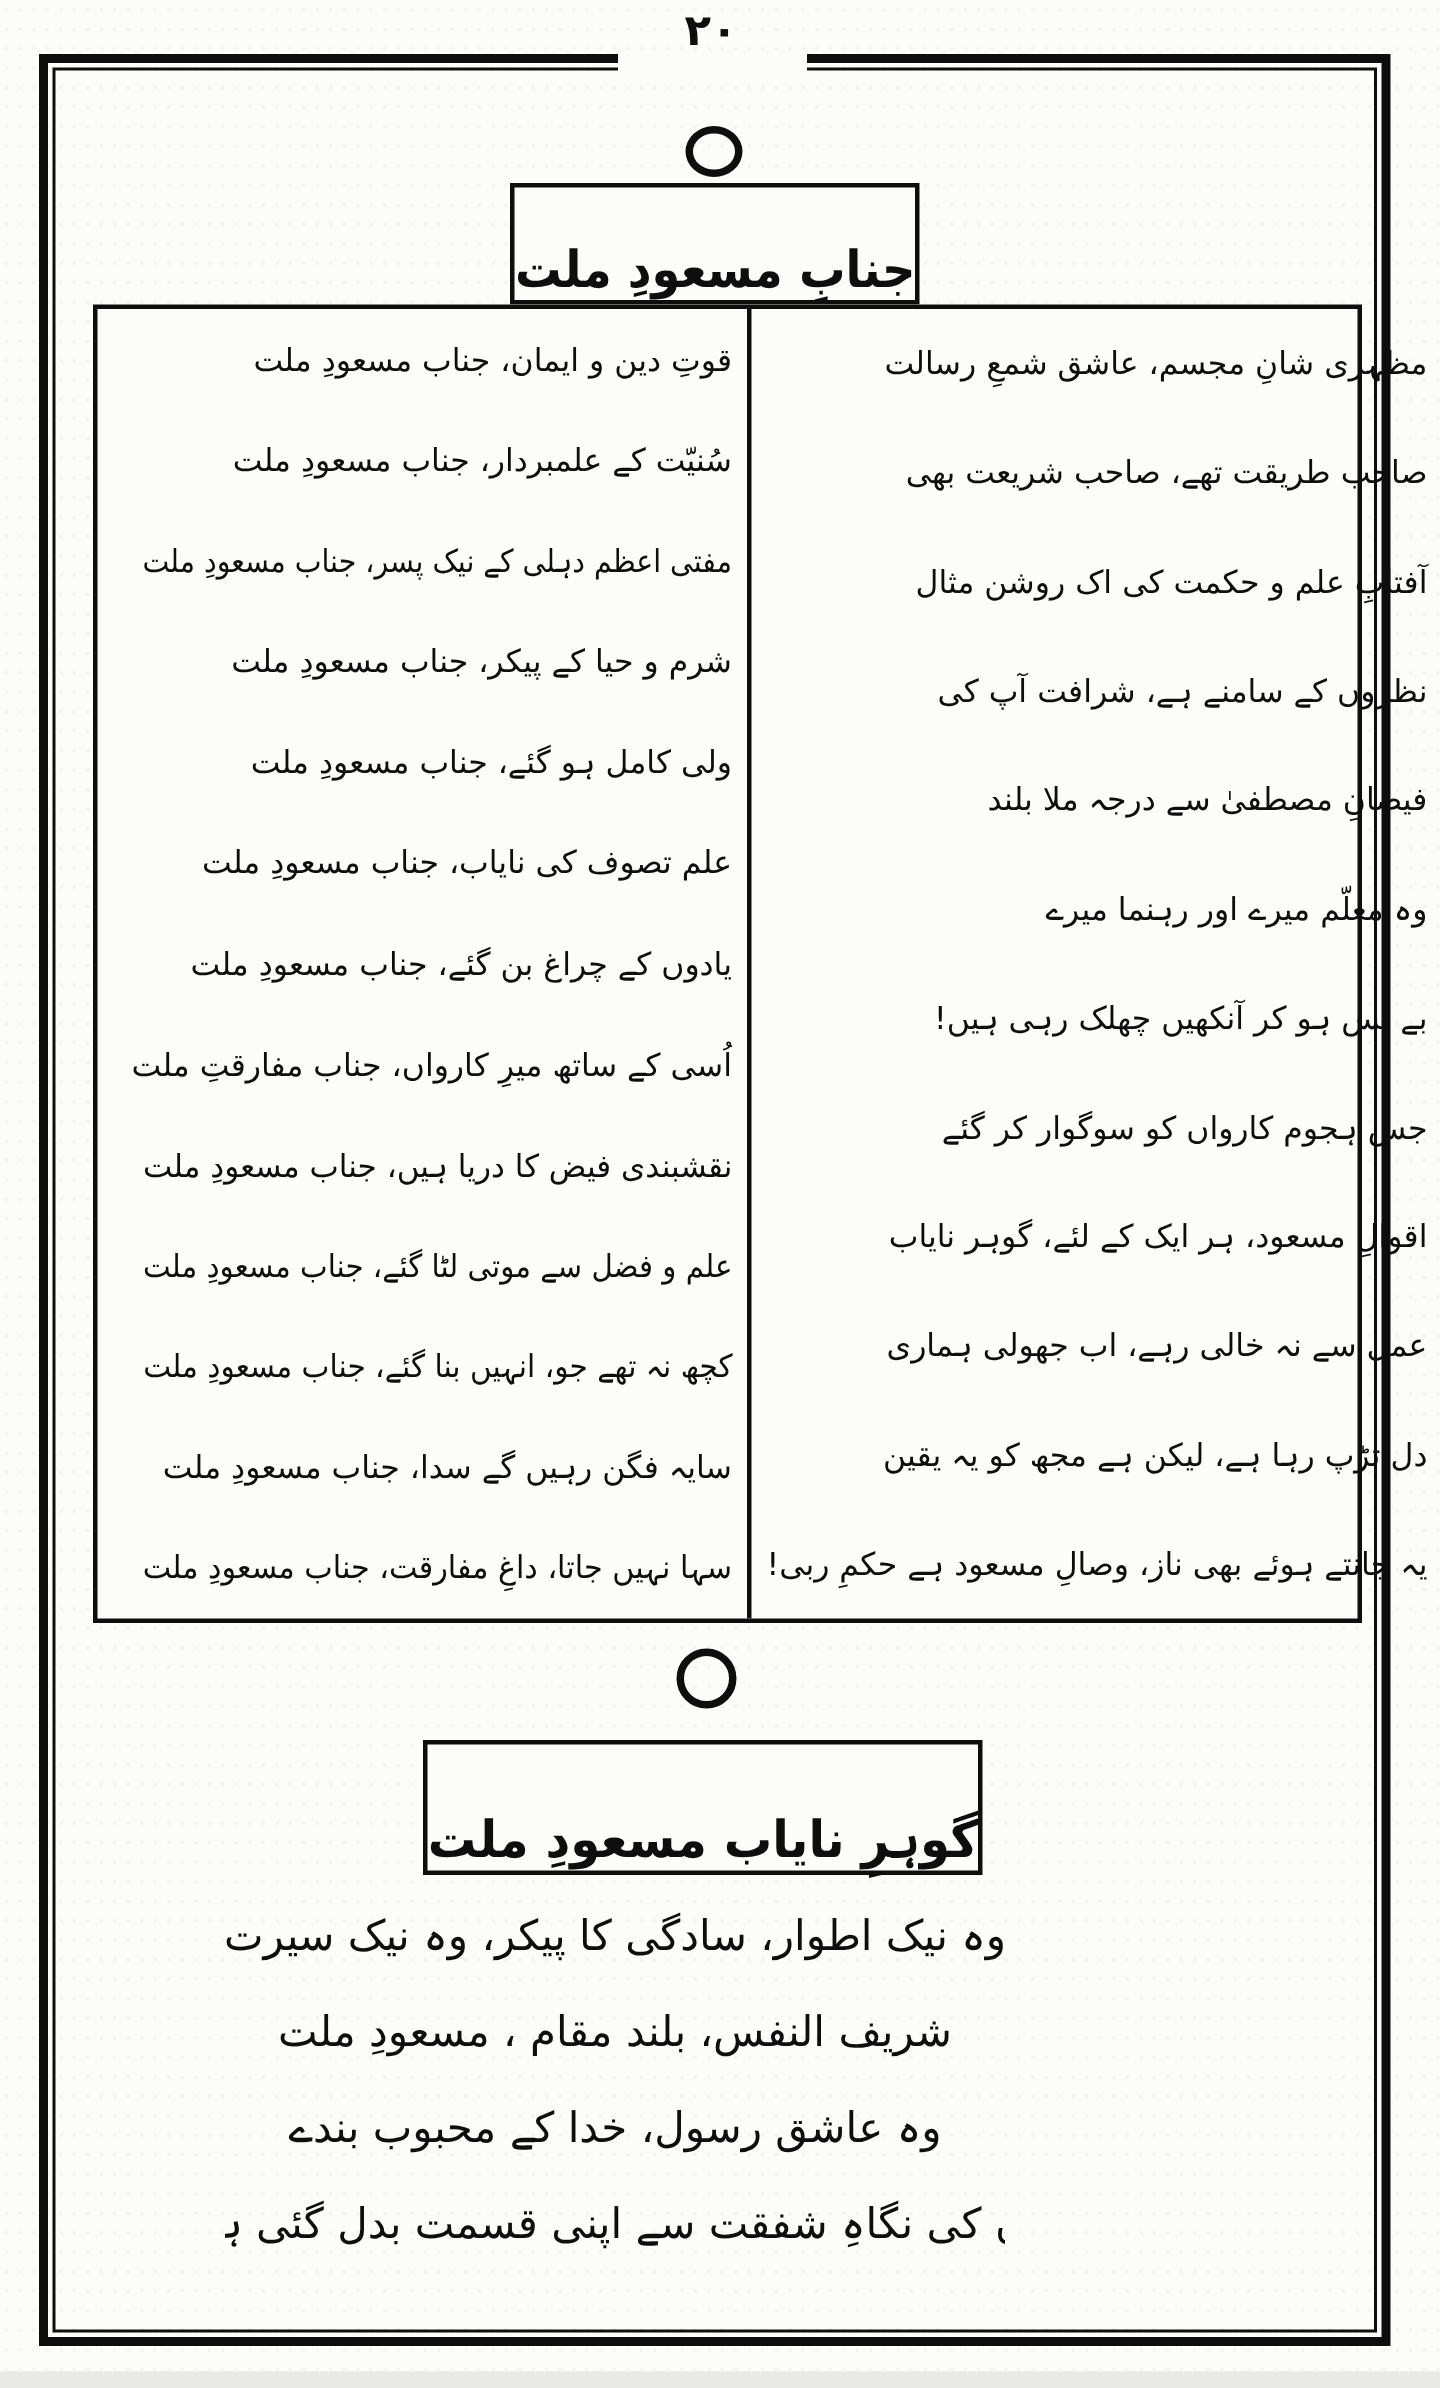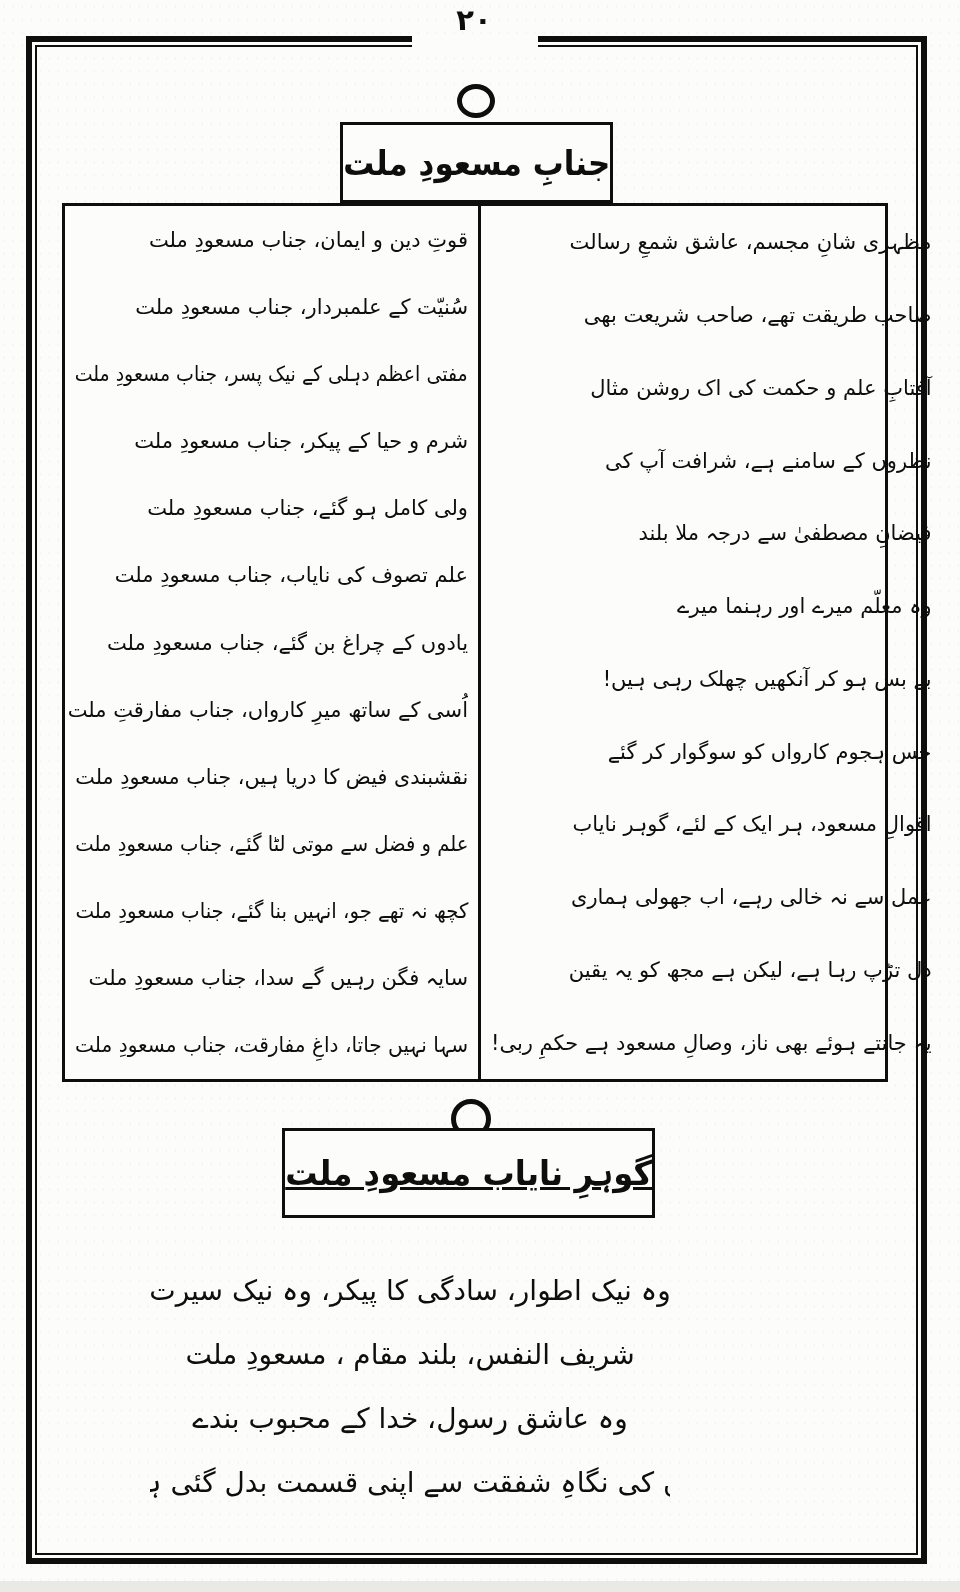--- a/index.html
+++ b/index.html
@@ -29,30 +29,30 @@
     background:var(--paper); z-index:2;
   }
   .ornament {
     position:absolute; border:5px solid var(--ink); border-radius:50%;
     background:transparent; z-index:3;
   }
   .orn1 { left:457px; top:84px;  width:28px; height:24px; }
   .orn2 { left:451px; top:1099px; width:30px; height:30px; }
   .title-box {
     position:absolute; border:3px solid var(--ink);
-    display:flex; align-items:center; justify-content:center;
+    display:flex; align-items:flex-end; justify-content:center;
     background:var(--paper); z-index:3;
   }
   .box1 { left:340px; top:122px;  width:267px; height:75px; }
-  .box2 { left:282px; top:1128px; width:367px; height:84px;text-decoration:underline; }
+  .box2 { left:282px; top:1160px; width:367px; height:84px; }
   .title-box span { font-size:34px; font-weight:bold; }
   .poem-table {
     position:absolute; left:62px; top:203px; width:820px; height:873px;
     border:3px solid var(--ink); display:grid; grid-template-columns:413px 1fr;
-    background:var(--paper); z-index:3;
+    background:var(--paper); z-index:3;padding-left:20px;
   }
   .col { display:flex; flex-direction:column; }
   .col-right { border-left:3px solid var(--ink); }
   .cell {
     flex:1 1 auto; display:flex; align-items:center;
     padding:0 10px; font-size:21px; overflow:hidden;
   }
   .closing { position:absolute; left:150px; top:1258px; width:520px; z-index:3; }
   .closing-line {
     height:64px; display:flex; align-items:center; justify-content:center;

